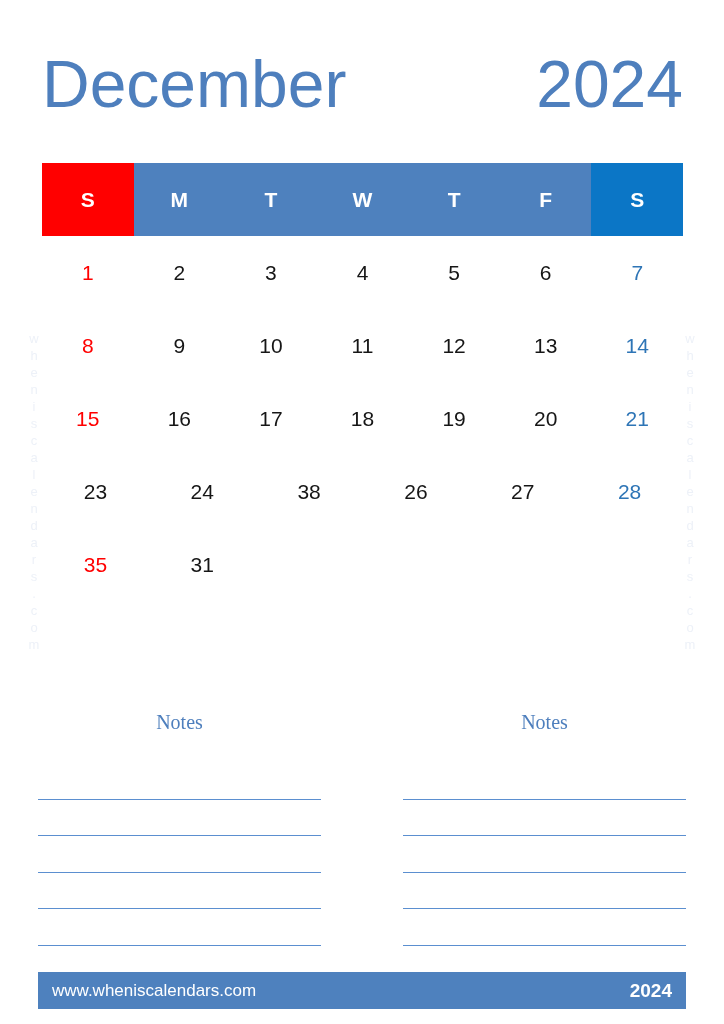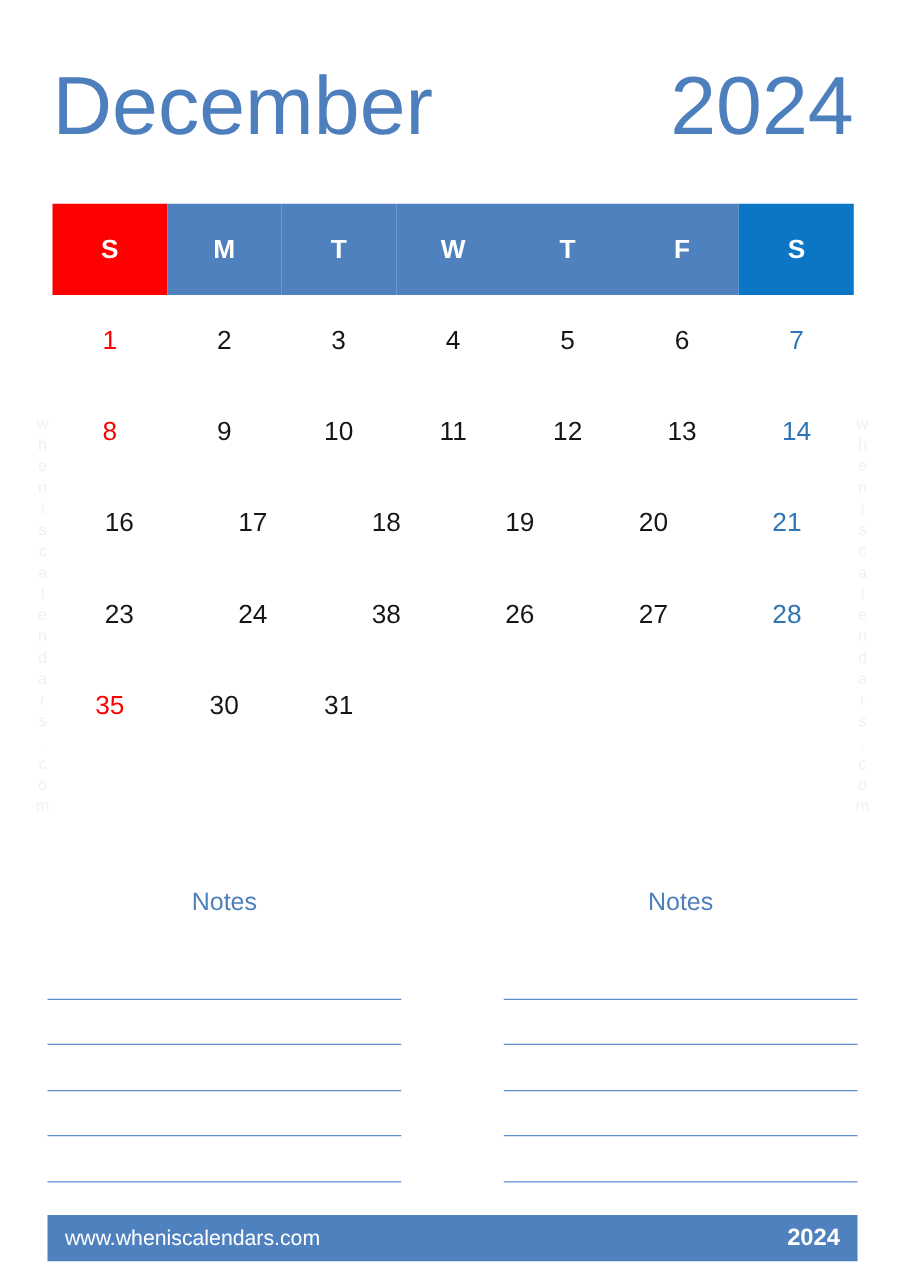--- a/index.html
+++ b/index.html
@@ -114,20 +114,21 @@
     position: absolute;
     left: 38px;
     top: 712px;
     width: 648px;
     height: 245px;
     display: flex;
     justify-content: space-between;
   }
   .notes-col {
     width: 283px;
+    font-family: Liberation Serif, serif;
   }
   .notes-heading {
     text-align: center;
     color: #4E7FBD;
     font-size: 20px;
     font-weight: 400;
     margin: 0 0 31px 0;
     line-height: 1;
   }
   .notes-lines {
@@ -199,40 +200,40 @@
       <div class="day-cell sun">8</div>
       <div class="day-cell">9</div>
       <div class="day-cell">10</div>
       <div class="day-cell">11</div>
       <div class="day-cell">12</div>
       <div class="day-cell">13</div>
       <div class="day-cell sat">14</div>
     </div>
 
     <div class="week-row">
+      <div class="day-cell sun">15</div>
       <div class="day-cell">16</div>
       <div class="day-cell">17</div>
       <div class="day-cell">18</div>
       <div class="day-cell">19</div>
       <div class="day-cell">20</div>
       <div class="day-cell sat">21</div>
     </div>
 
     <div class="week-row">
       <div class="day-cell">23</div>
       <div class="day-cell">24</div>
       <div class="day-cell">38</div>
       <div class="day-cell">26</div>
       <div class="day-cell">27</div>
       <div class="day-cell sat">28</div>
     </div>
 
     <div class="week-row">
       <div class="day-cell sun">35</div>
-      <div class="day-cell">30</div>
       <div class="day-cell">31</div>
       <div class="day-cell empty"></div>
       <div class="day-cell empty"></div>
       <div class="day-cell empty"></div>
       <div class="day-cell empty"></div>
     </div>
 
   </div>
 
   <div class="watermark left">

